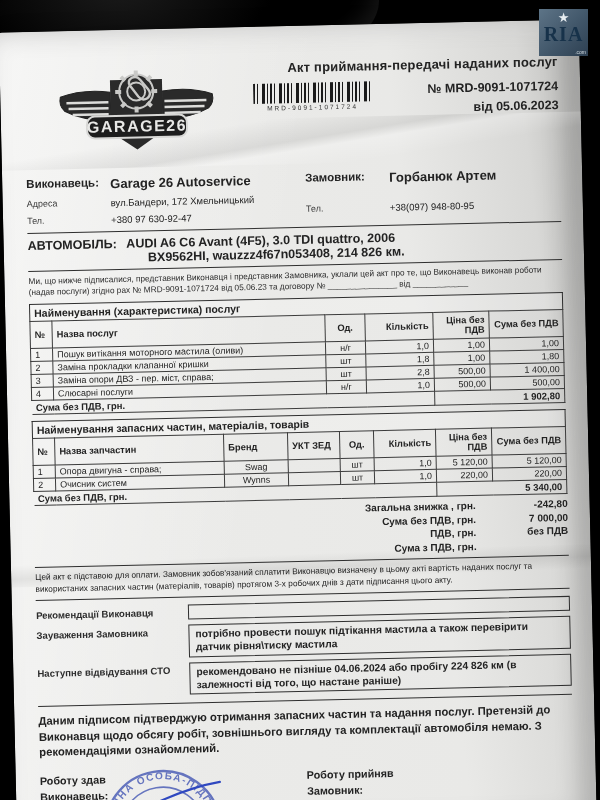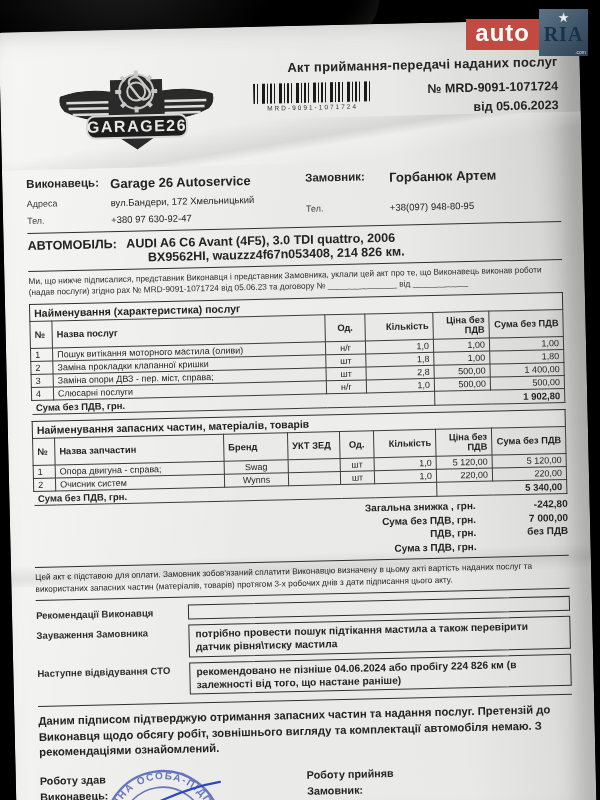--- a/index.html
+++ b/index.html
@@ -113,21 +113,20 @@
   .sig-stroke { position:absolute; left:30px; top:6px; width:170px; height:100px; }
 </style>
 </head>
 <body>
 
 <div class="photo-bg">
   <div class="tire-highlight"></div>
 </div>
 
 <div class="ria-wm">
-  <div class="wm-auto">auto</div>
   <div class="wm-ria">
     <span class="star">★</span>
     <span class="ria-txt">RIA</span>
     <span class="com">.com</span>
   </div>
 </div>
 
 <div class="paper">
   <div class="crease1"></div>
   <div class="crease2"></div>

